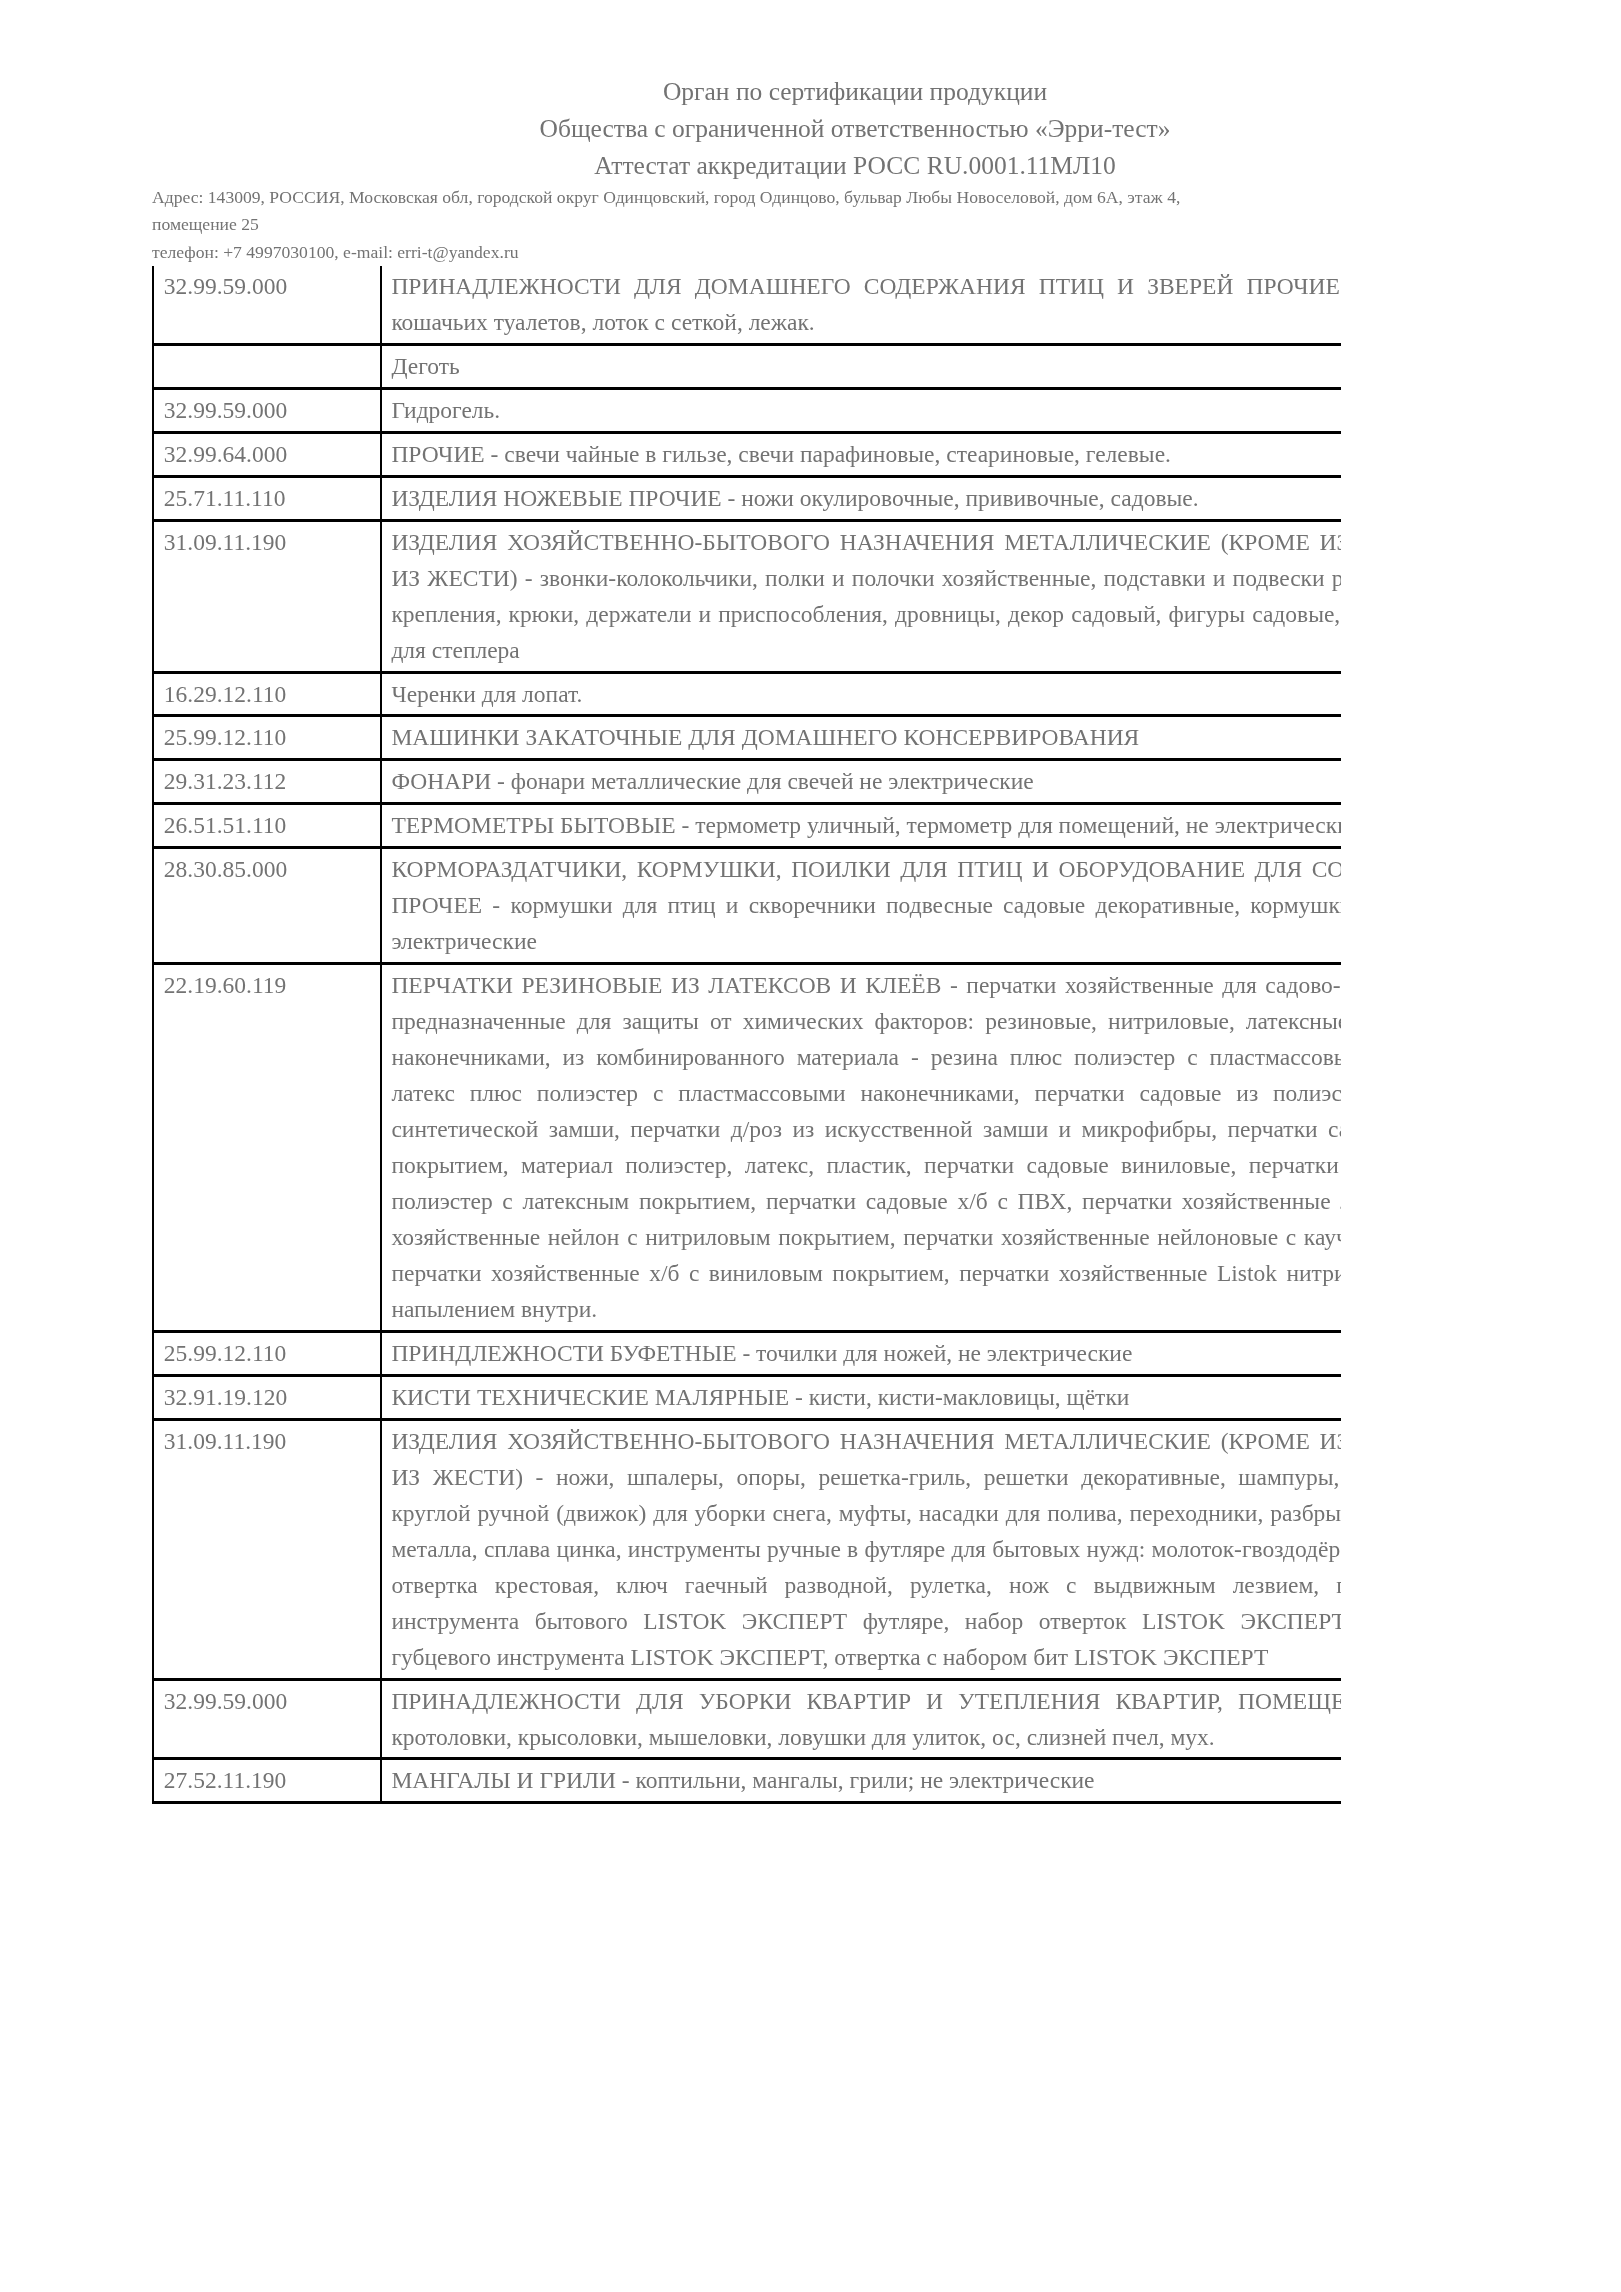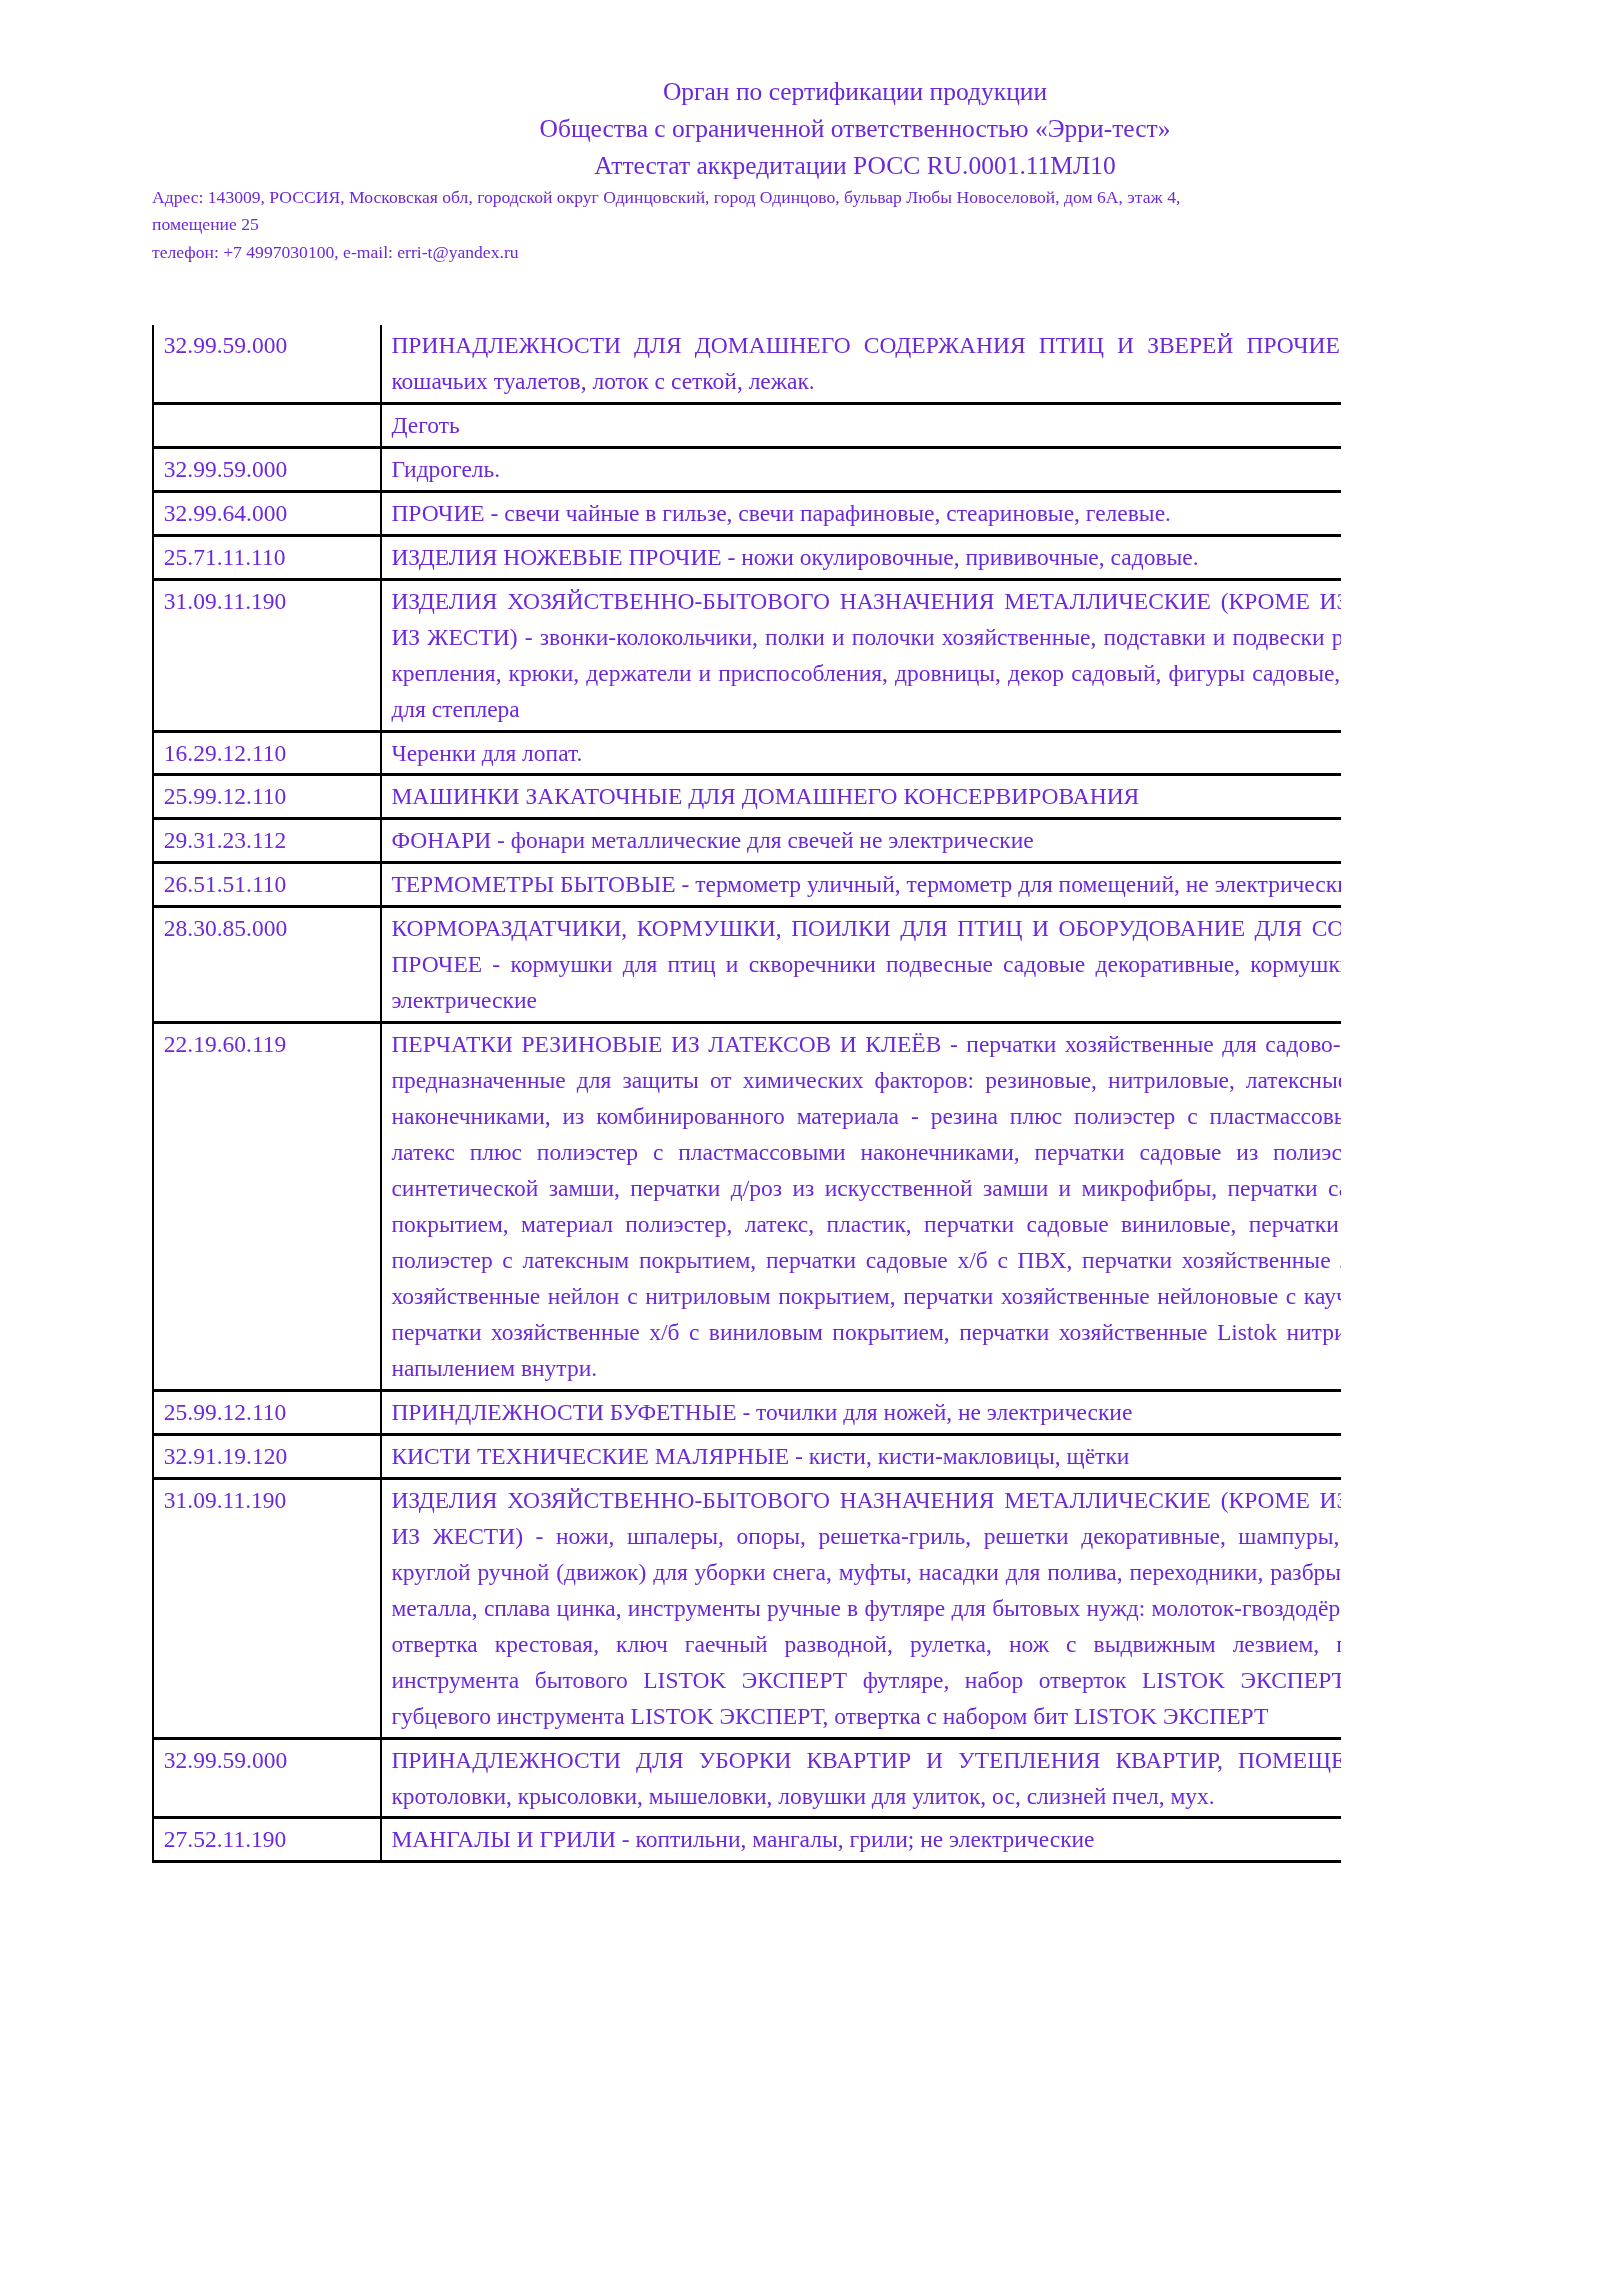--- a/index.html
+++ b/index.html
@@ -5,42 +5,41 @@
   html, body {
     margin: 0;
     padding: 0;
     background: #ffffff;
   }
   .page {
     position: relative;
     width: 1341px;
     height: 2293px;
     background: #ffffff;
-    color: #6d28d9;
+    color: #737373;
     font-family: "Liberation Serif", "DejaVu Serif", serif;
     overflow: hidden;
   }
   .content {
     margin-left: 152px;
     width: 1406px;
     padding-top: 73px;
     box-sizing: border-box;
   }
   .header .title-line {
     font-size: 25.5px;
     line-height: 37px;
     text-align: center;
     white-space: nowrap;
   }
   .header .addr-line {
     font-size: 17.6px;
     line-height: 27.4px;
   }
   table.products {
-    margin-top: 59px;
     width: 100%;
     border-collapse: collapse;
     border-left: 2px solid #000;
     border-right: 2px solid #000;
     border-bottom: 3.9px solid #000;
     font-size: 23.5px;
     line-height: 36px;
   }
   table.products tr + tr {
     border-top: 3.9px solid #000;

